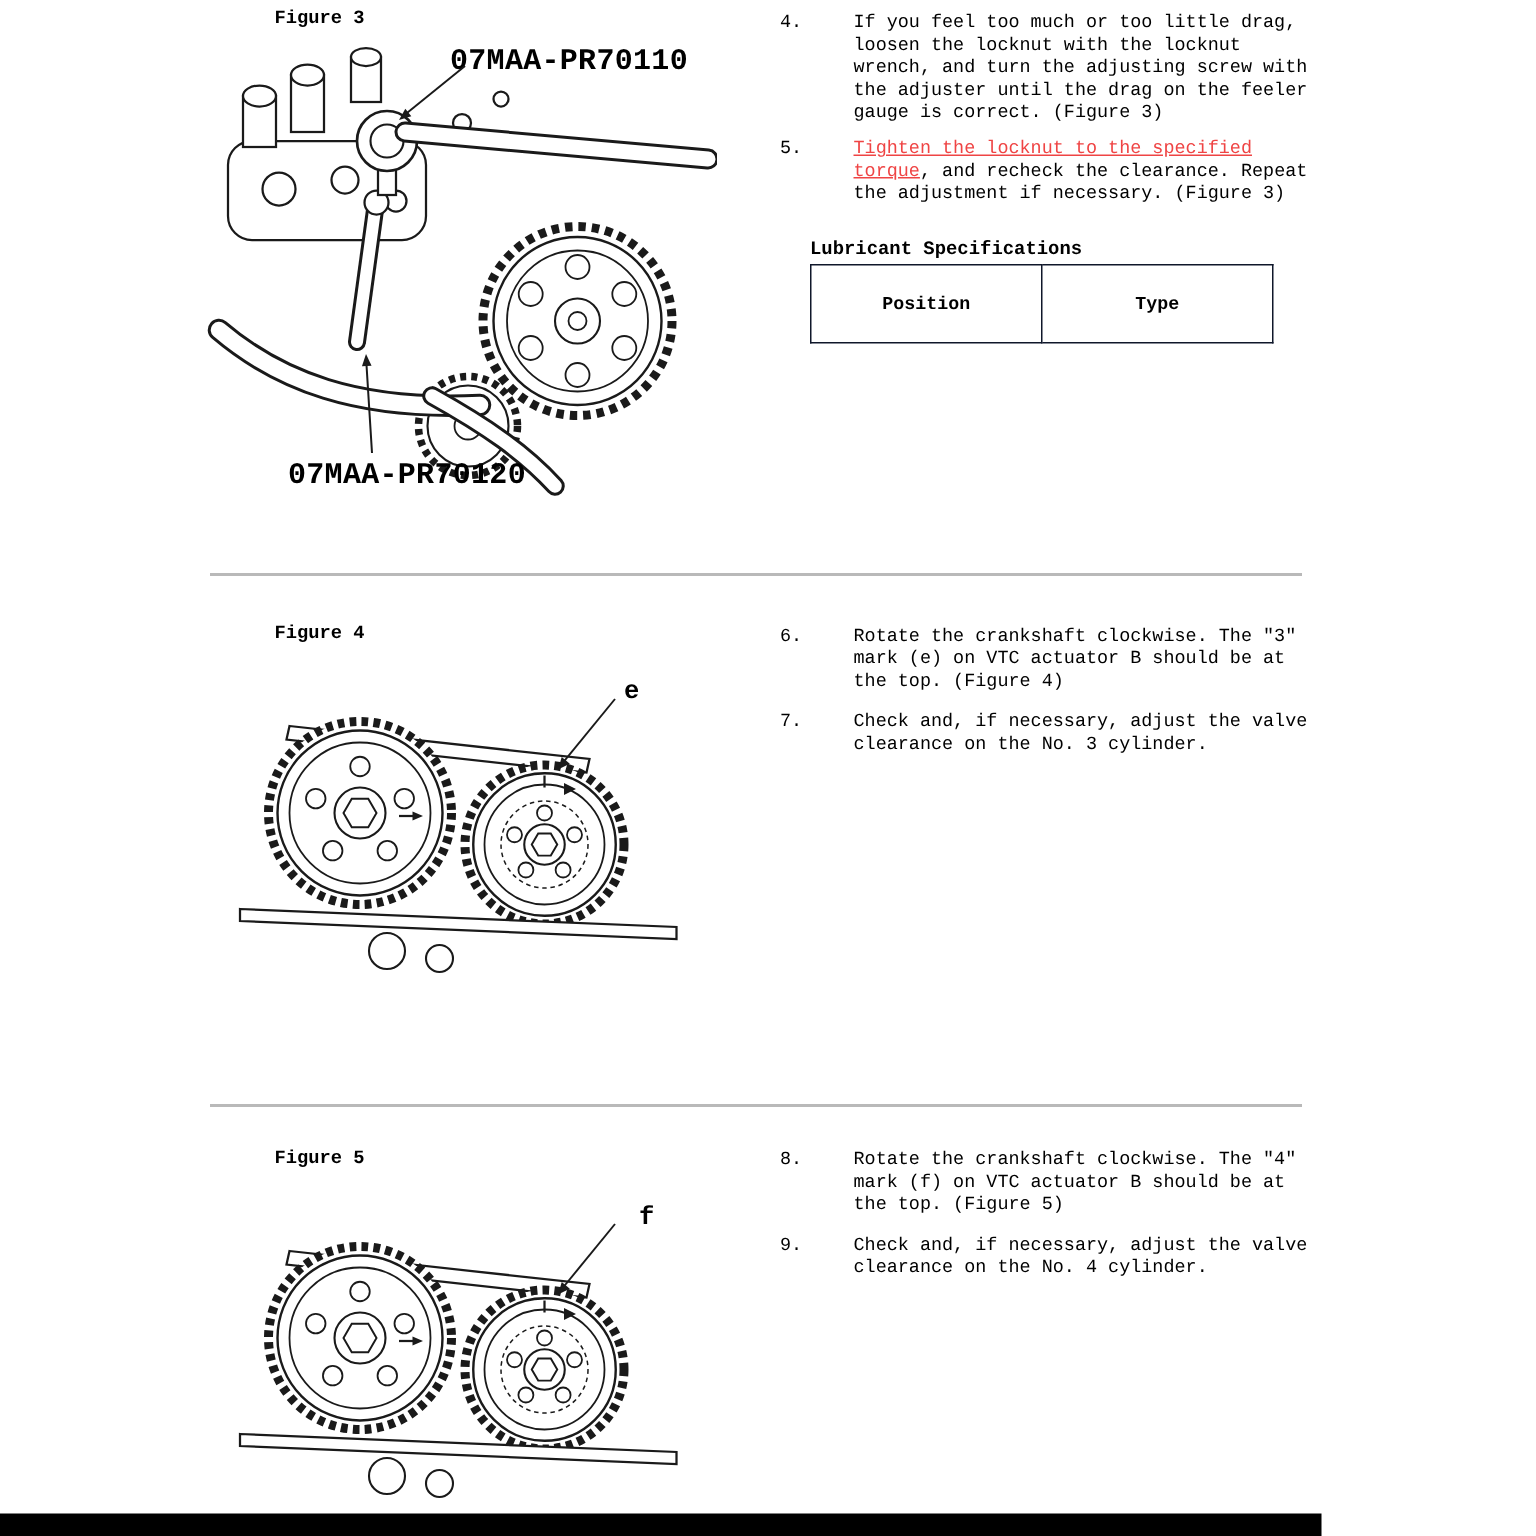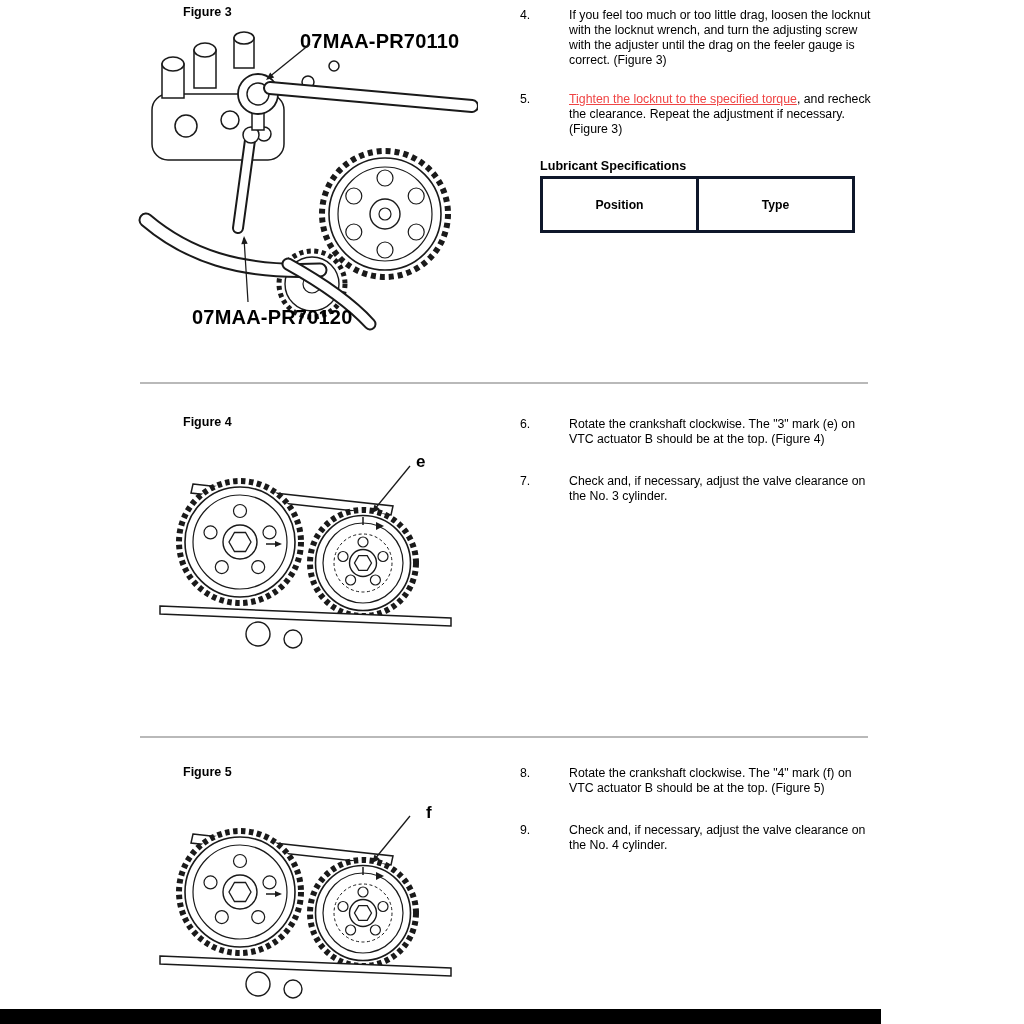--- a/index.html
+++ b/index.html
@@ -1,28 +1,28 @@
 <!DOCTYPE html>
 <html><head>
 <meta charset="utf-8">
 <style>
   html,body{margin:0;padding:0;background:#fff;}
   .page{position:relative;width:881px;height:1024px;background:#fff;overflow:hidden;
-        font-family:Liberation Sans, sans-serif;color:#000;}
+        font-family:Liberation Mono, monospace;color:#000;}
   .abs{position:absolute;}
   .figlabel{font-weight:700;font-size:12.5px;}
   .callout{font-weight:700;font-size:20px;letter-spacing:.2px;}
   .markletter{font-weight:700;font-size:17px;}
   .step{position:absolute;display:flex;width:352px;font-size:12.3px;line-height:1.22;}
   .step .num{width:21px;flex:none;}
   .step .body{flex:1;margin-left:28px;}
   .spec-link{color:#ef4444;text-decoration:underline;cursor:pointer;}
   .tbl-title{font-weight:700;font-size:12.6px;}
   table.spec{border-collapse:collapse;font-size:12.2px;}
-  table.spec th, table.spec td{border:3px solid #0f172a;text-align:center;padding:18px 6px;height:15px;}
+  table.spec th, table.spec td{border:1px solid #0f172a;text-align:center;padding:18px 6px;height:15px;}
   table.spec th{font-weight:700;width:141px;}
   table.spec td{width:141px;}
   .divider{position:absolute;left:140px;width:728px;height:2px;background:#b9b9b9;}
   .footer-bar{position:absolute;left:0;bottom:0;width:1024px;height:15px;background:#000;}
   svg{display:block;}
   .art{stroke:#1a1a1a;fill:none;stroke-width:1.5;}
 </style>
 </head>
 <body>
 

